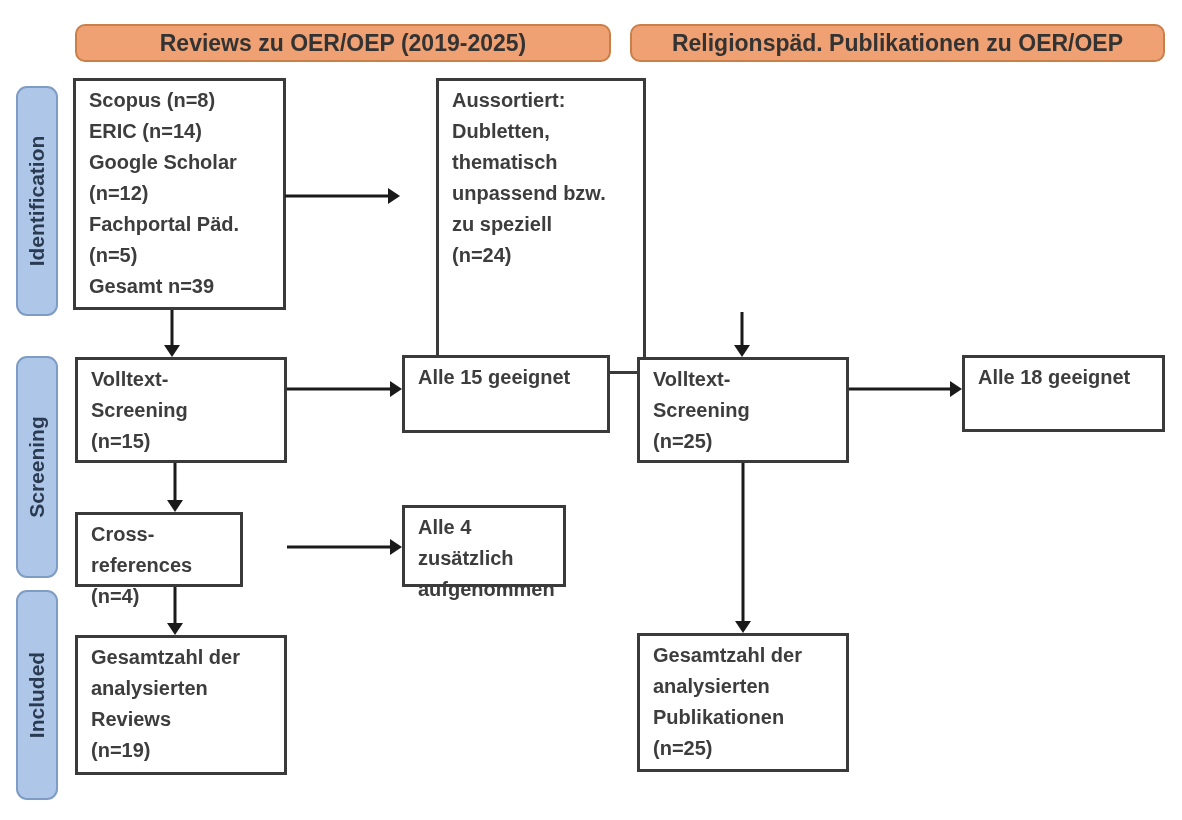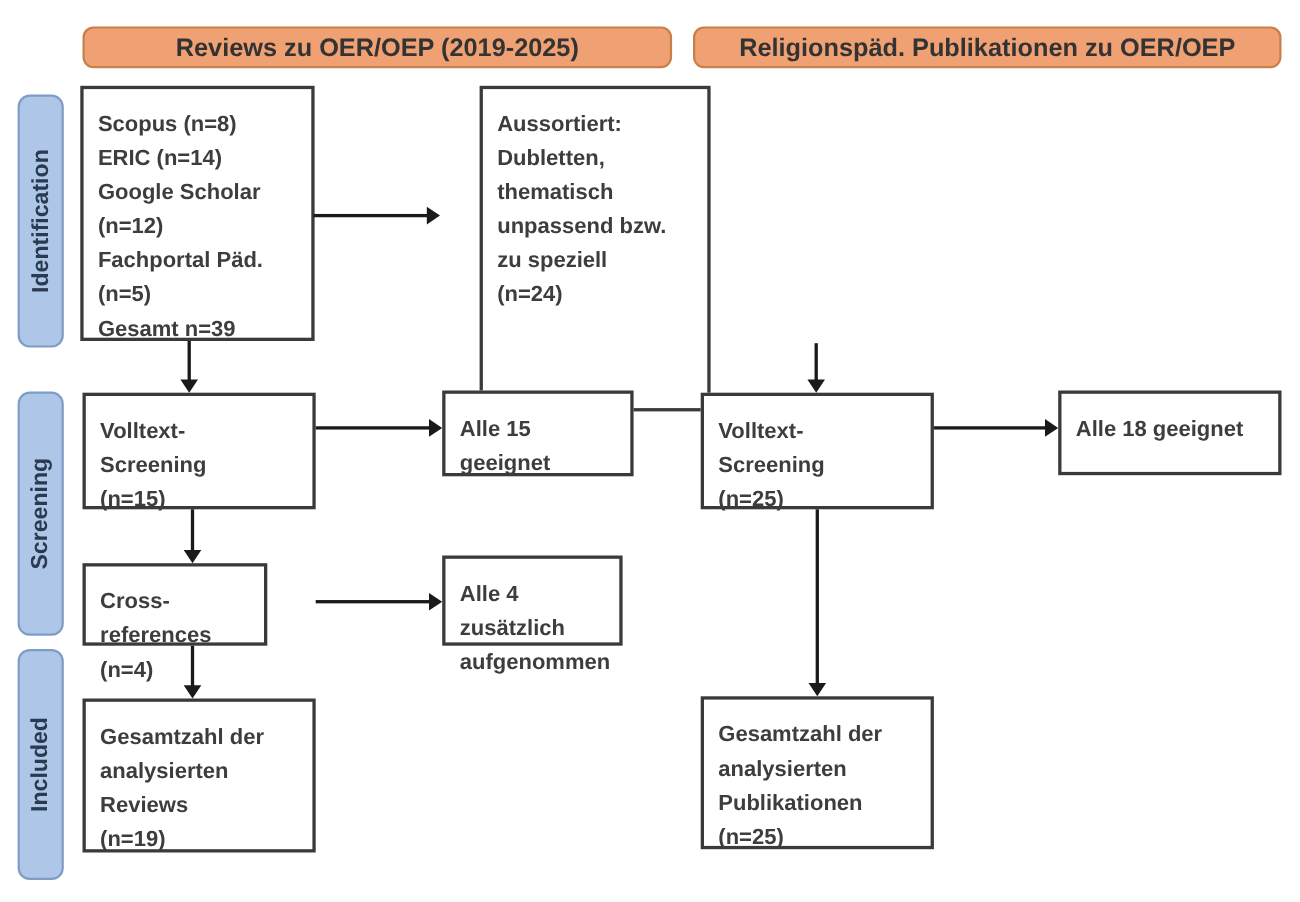--- a/index.html
+++ b/index.html
@@ -46,21 +46,21 @@
     position:absolute;
     background:#FFFFFF;
     border:3px solid var(--box-border);
     box-sizing:border-box;
   }
   .fbox .box-text{
     display:block;
     white-space:pre-line;
     font-size:20px;line-height:31px;font-weight:600;
     color:var(--box-text);
-    padding:17px 8px 4px 13px;
+    padding:4px 8px 4px 13px;
   }
   .fbox.wide .box-text{line-height:30px;padding-top:8px;}
   .arrow-v{position:absolute;}
   .arrow-v .shaft{position:absolute;left:50%;transform:translateX(-50%);top:0;width:3px;height:calc(100% - 11px);background:var(--arrow);}
   .arrow-v .head{position:absolute;left:50%;transform:translateX(-50%);bottom:0;width:0;height:0;
     border-left:8px solid transparent;border-right:8px solid transparent;border-top:12px solid var(--arrow);}
   .arrow-h{position:absolute;}
   .arrow-h .shaft{position:absolute;top:50%;transform:translateY(-50%);left:0;height:3px;width:calc(100% - 11px);background:var(--arrow);}
   .arrow-h .head{position:absolute;top:50%;transform:translateY(-50%);right:0;width:0;height:0;
     border-top:8px solid transparent;border-bottom:8px solid transparent;border-left:12px solid var(--arrow);}
@@ -102,21 +102,21 @@
 thematisch
 unpassend bzw.
 zu speziell
 (n=24)</span>
   </div>
   <div class="fbox" style="left:75px;top:357px;width:212px;height:106px;">
     <span class="box-text">Volltext-
 Screening
 (n=15)</span>
   </div>
-  <div class="fbox" style="left:402px;top:355px;width:174px;height:78px;">
+  <div class="fbox" style="left:402px;top:355px;width:208px;height:78px;">
     <span class="box-text">Alle 15 geeignet</span>
   </div>
   <div class="fbox" style="left:75px;top:512px;width:168px;height:75px;">
     <span class="box-text">Cross-references
 (n=4)</span>
   </div>
   <div class="fbox" style="left:402px;top:505px;width:164px;height:82px;">
     <span class="box-text">Alle 4 zusätzlich
 aufgenommen</span>
   </div>

